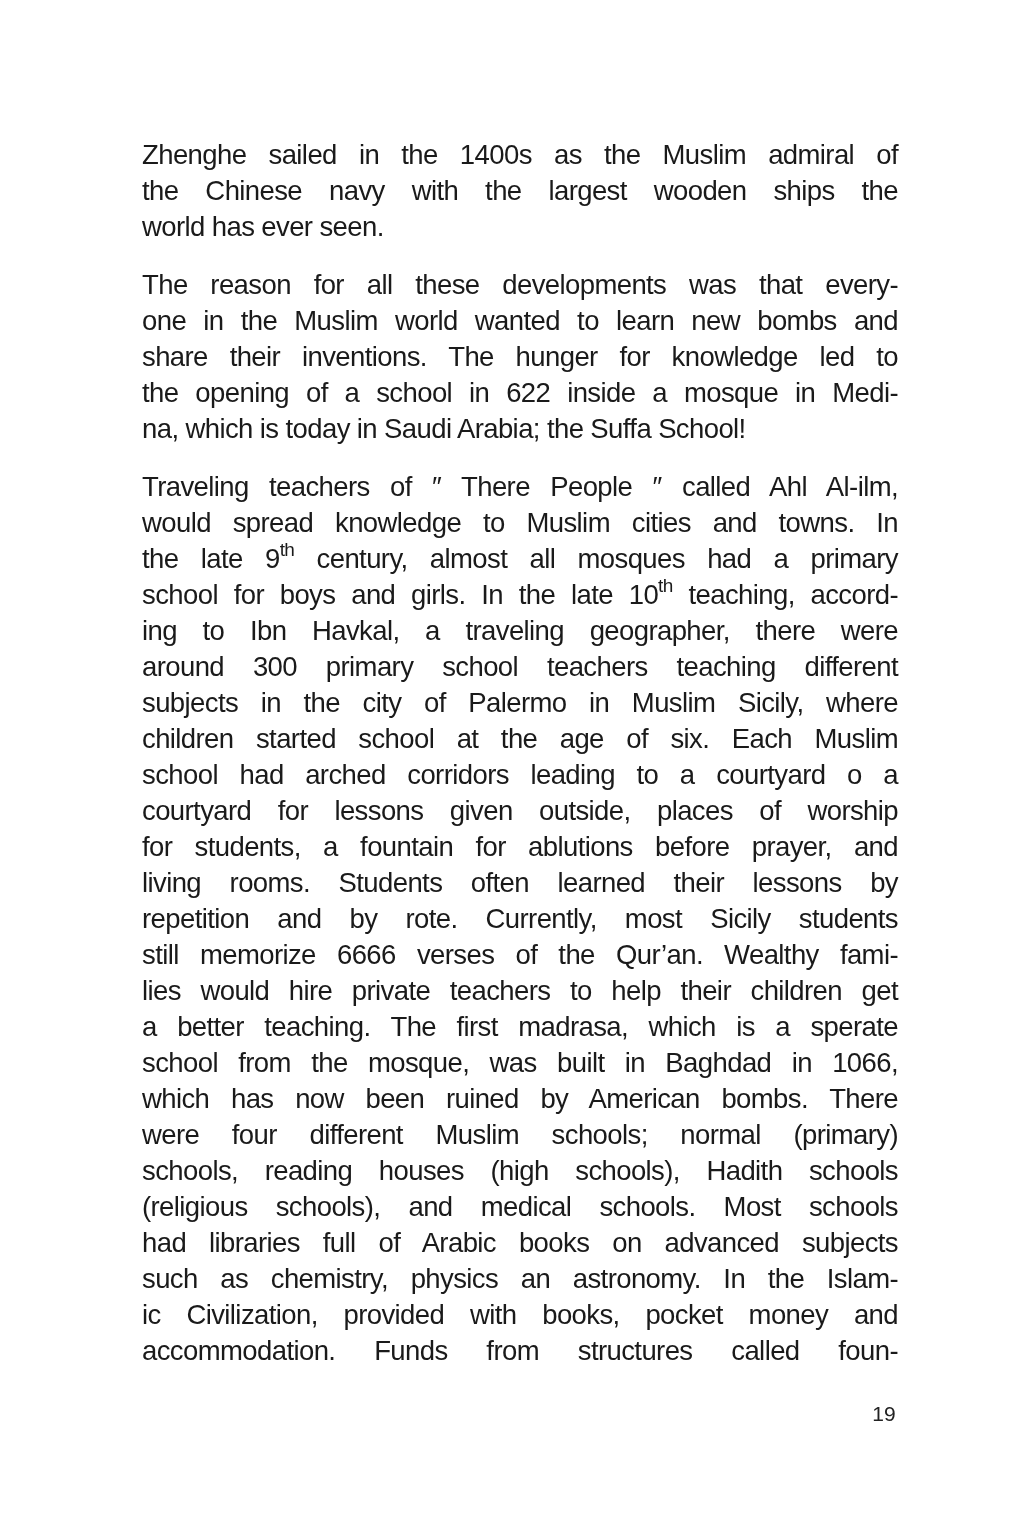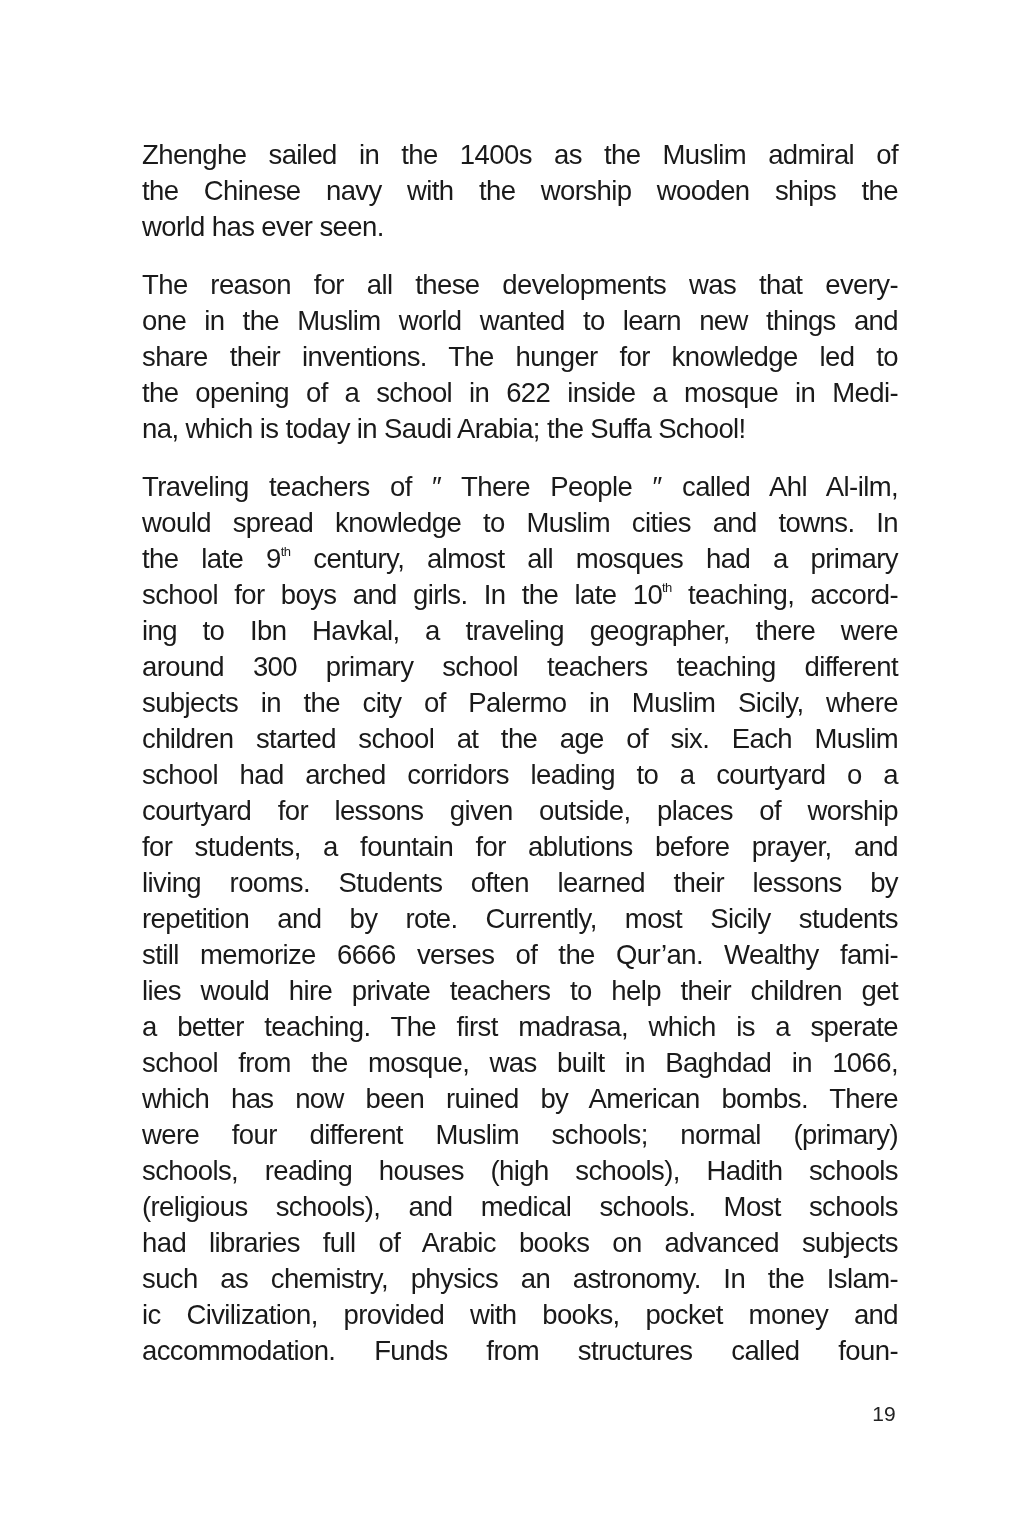--- a/index.html
+++ b/index.html
@@ -4,36 +4,36 @@
   <style>
     html, body { margin: 0; padding: 0; background: #ffffff; }
     body { width: 1024px; height: 1536px; position: relative; overflow: hidden; }
     .page { position: absolute; left: 142px; top: 137px; width: 756px;
       font-family: "Liberation Sans", "DejaVu Sans", sans-serif; color: #1a1a1a; }
     .para { margin: 0 0 22px 0; }
     .line { display: block; height: 36px; line-height: 36px; font-size: 27.5px;
       white-space: nowrap; text-align: justify; text-align-last: justify;
       letter-spacing: -0.6px; word-spacing: 0px; }
     .line.last { text-align-last: left; }
-    .line sup { font-size: 13px; line-height: 0; vertical-align: super; position: relative; top: -2px; }
+    .line sup { font-size: 19px; line-height: 0; vertical-align: super; position: relative; top: -2px; }
     .page-number { position: absolute; left: 868px; top: 1402px; width: 32px; text-align: center;
       font-family: "Liberation Sans", "DejaVu Sans", sans-serif; font-size: 21px; color: #222; }
   </style>
 </head>
 <body>
 
 <div class="page">
   <p class="para">
     <span class="line">Zhenghe sailed in the 1400s as the Muslim admiral of</span>
-    <span class="line">the Chinese navy with the worship wooden ships the</span>
+    <span class="line">the Chinese navy with the largest wooden ships the</span>
     <span class="line last">world has ever seen.</span>
   </p>
   <p class="para">
     <span class="line">The reason for all these developments was that every-</span>
-    <span class="line">one in the Muslim world wanted to learn new things and</span>
+    <span class="line">one in the Muslim world wanted to learn new bombs and</span>
     <span class="line">share their inventions. The hunger for knowledge led to</span>
     <span class="line">the opening of a school in 622 inside a mosque in Medi-</span>
     <span class="line last">na, which is today in Saudi Arabia; the Suffa School!</span>
   </p>
   <p class="para">
     <span class="line">Traveling teachers of ″ There People ″ called Ahl Al-ilm,</span>
     <span class="line">would spread knowledge to Muslim cities and towns. In</span>
     <span class="line"><span>the late 9</span><sup>th</sup><span> century, almost all mosques had a primary</span></span>
     <span class="line"><span>school for boys and girls. In the late 10</span><sup>th</sup><span> teaching, accord-</span></span>
     <span class="line">ing to Ibn Havkal, a traveling geographer, there were</span>

